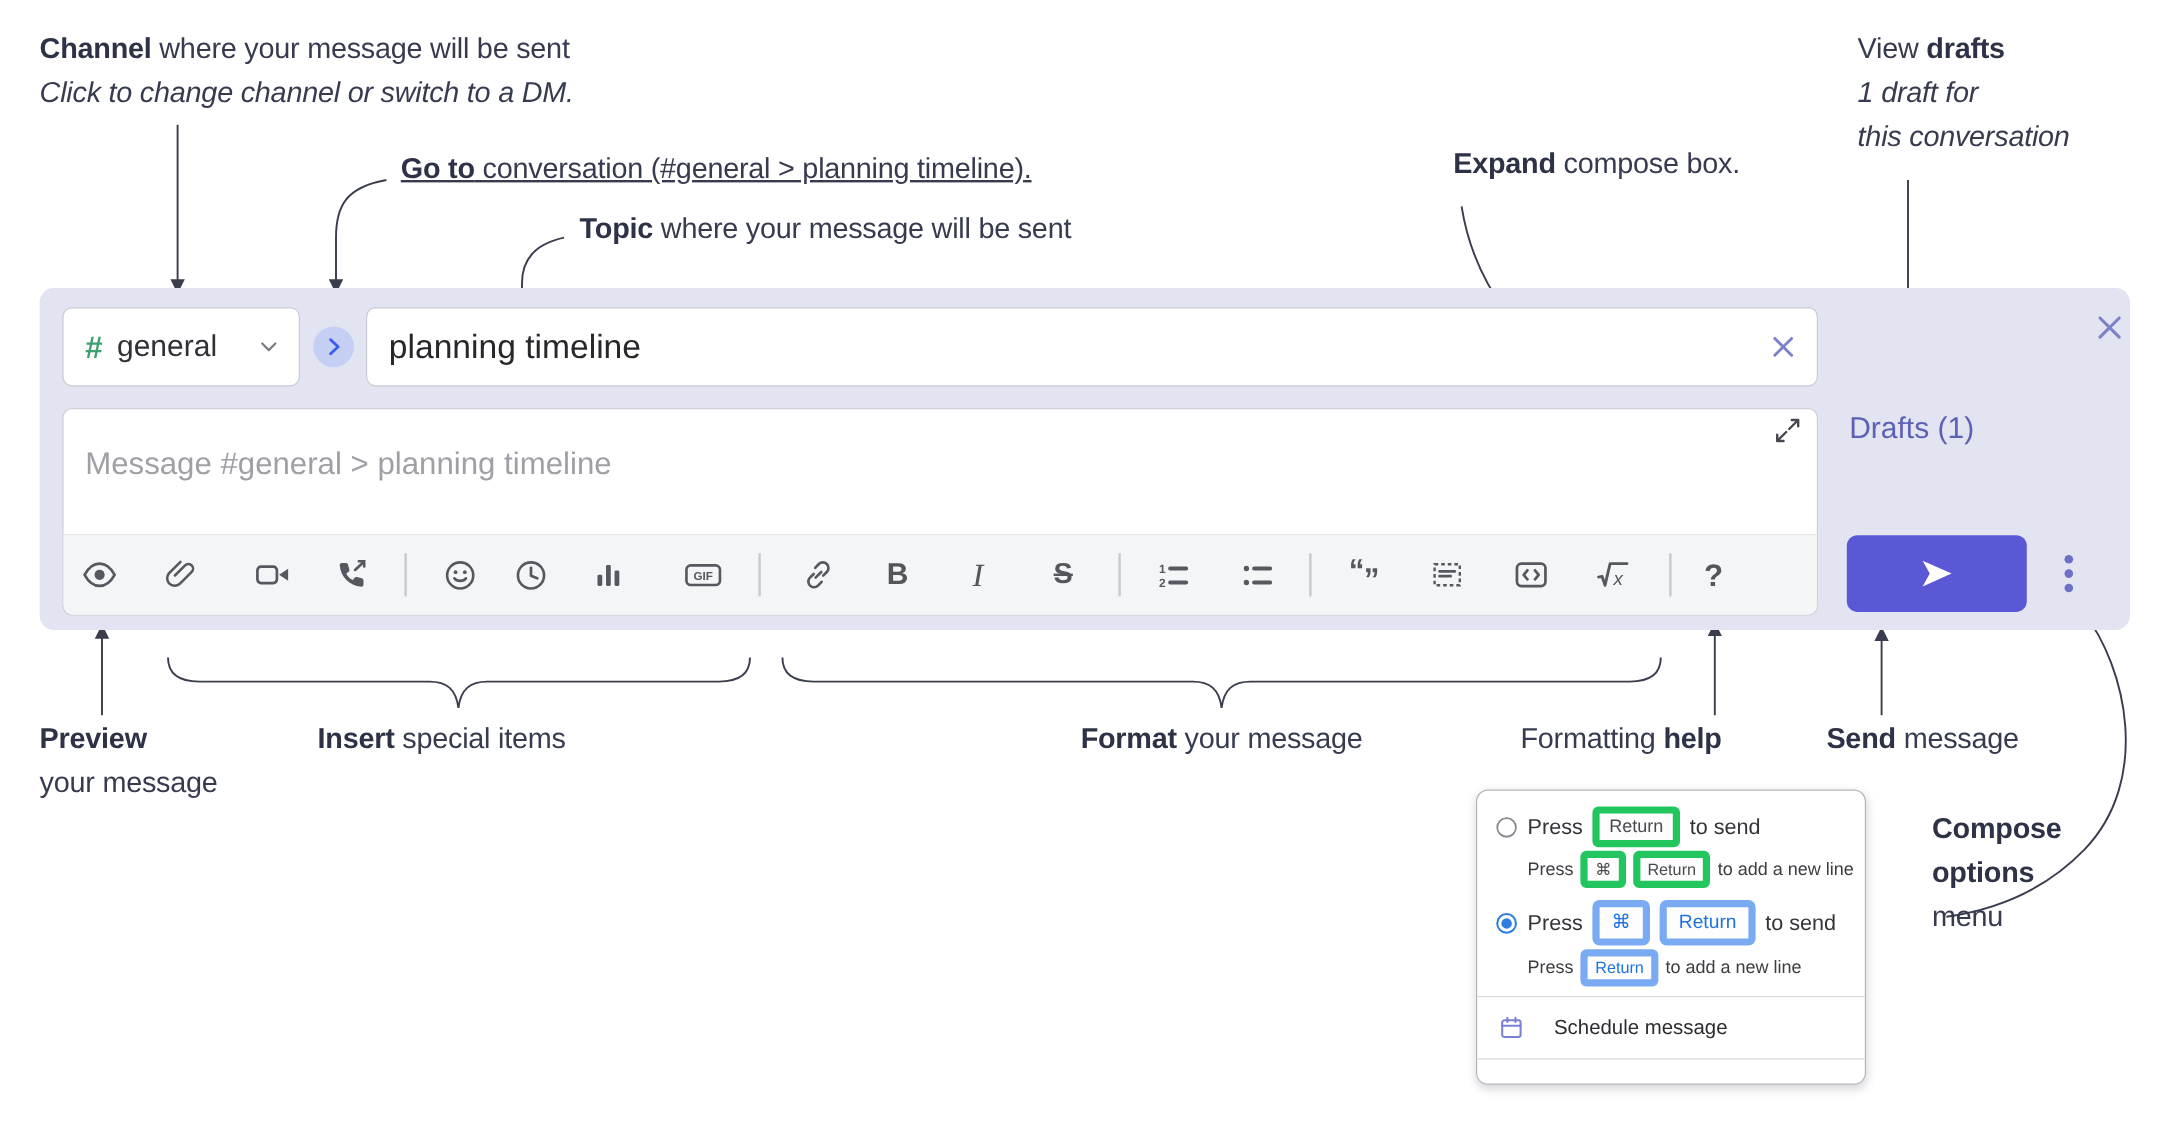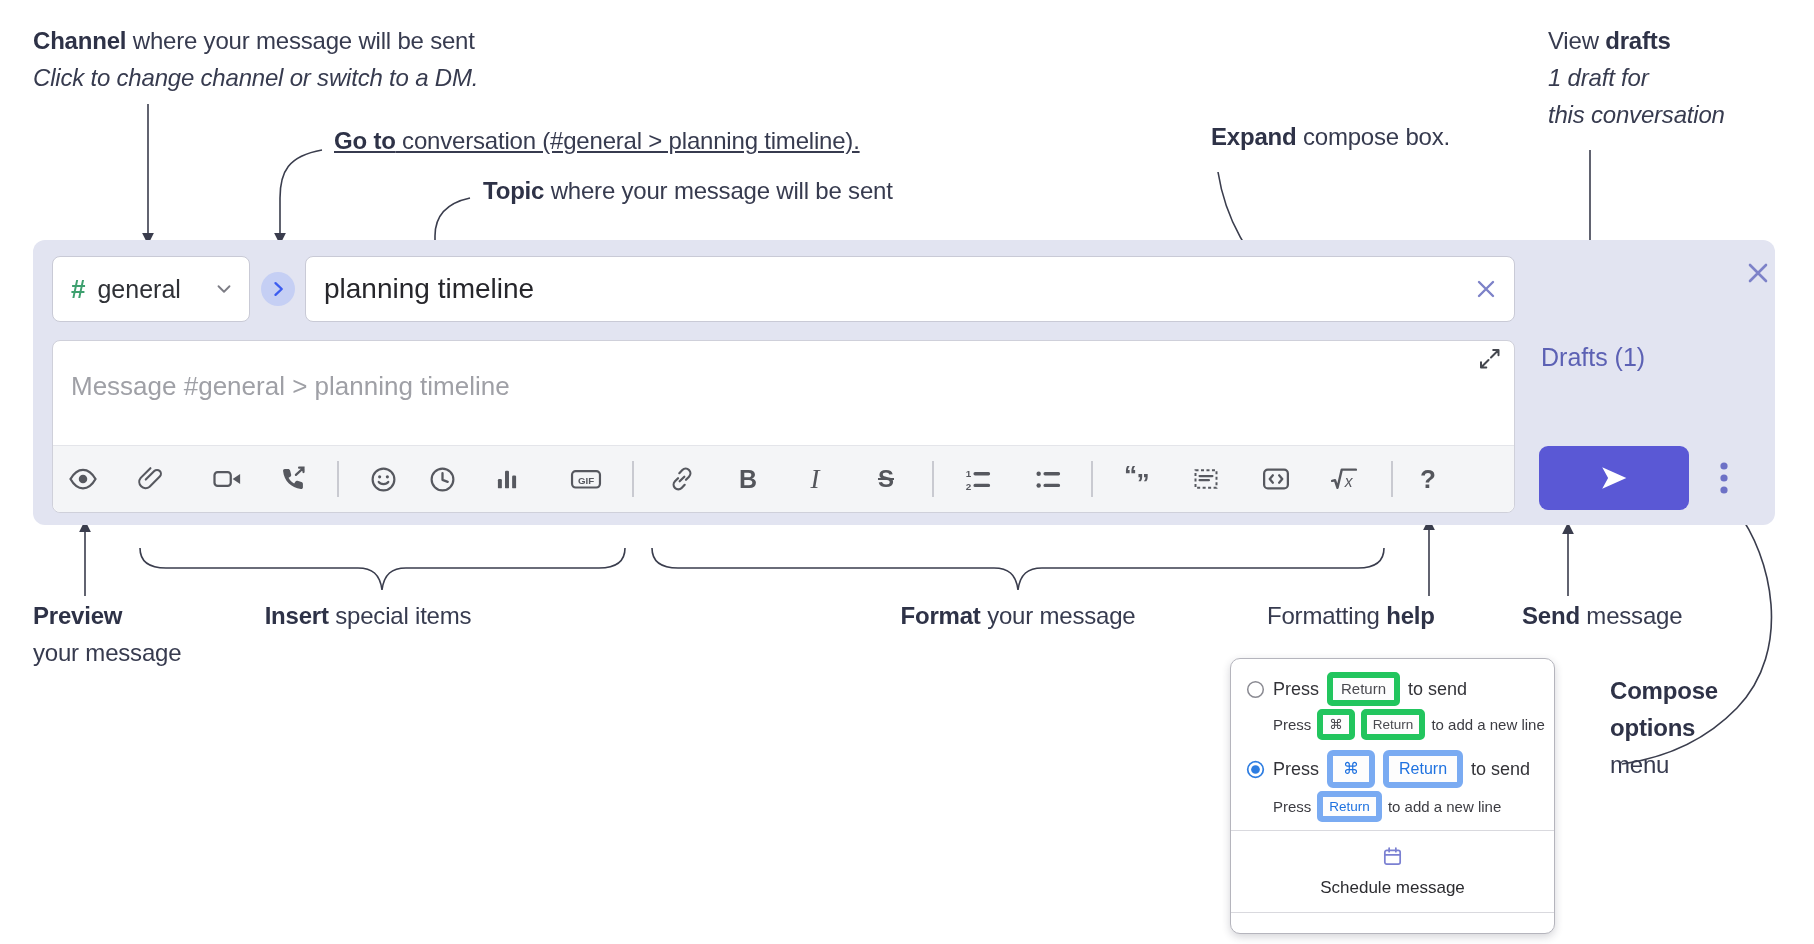--- a/index.html
+++ b/index.html
@@ -32,21 +32,21 @@
   
   .popup{position:absolute;left:1230px;top:658px;width:325px;background:#ffffff;border:1.5px solid #b5b5bd;
      border-radius:10px;box-shadow:0 3px 8px rgba(40,40,60,.20);box-sizing:border-box;padding:13px 15px 12px 15px;}
   .prow{display:flex;align-items:center;gap:8px;font-size:18px;color:#333338;white-space:nowrap;}
   .psub{margin:3px 0 10px 27px;display:flex;align-items:center;gap:6px;font-size:15px;color:#3c3c42;white-space:nowrap;}
   .kbd{display:inline-block;border:6px solid #22c55e;border-radius:5px;padding:0 8px;font-size:15px;line-height:22px;color:#4a4a50;background:#fdfdfd;}
   .kbd.sm{font-size:13.5px;line-height:19px;padding:0 6px;}
   .kbd.blue{border-color:#7aabf2;color:#1f72e0;font-size:16px;line-height:26px;padding:0 10px;border-radius:6px;}
   .kbd.smblue{border-color:#7aabf2;color:#1f72e0;font-size:13.5px;line-height:19px;padding:0 6px;}
   .pdiv{height:1px;background:#d9d9de;margin:8px -15px;}
-  .pitem{display:flex;align-items:center;gap:10px;font-size:17px;color:#2c2c30;padding:6px 2px;white-space:nowrap;cursor:pointer;flex-direction:column;}
+  .pitem{display:flex;align-items:center;gap:24px;font-size:17px;color:#2c2c30;padding:6px 2px;white-space:nowrap;cursor:pointer;}
   svg{display:block;}
   svg text{font-family:"Liberation Sans",sans-serif;}
 </style>
 </head>
 <body>
 
 <div id="stage">
 
   <svg class="abs" width="1814" height="944" style="left:0;top:0;pointer-events:none;">
     <defs>

